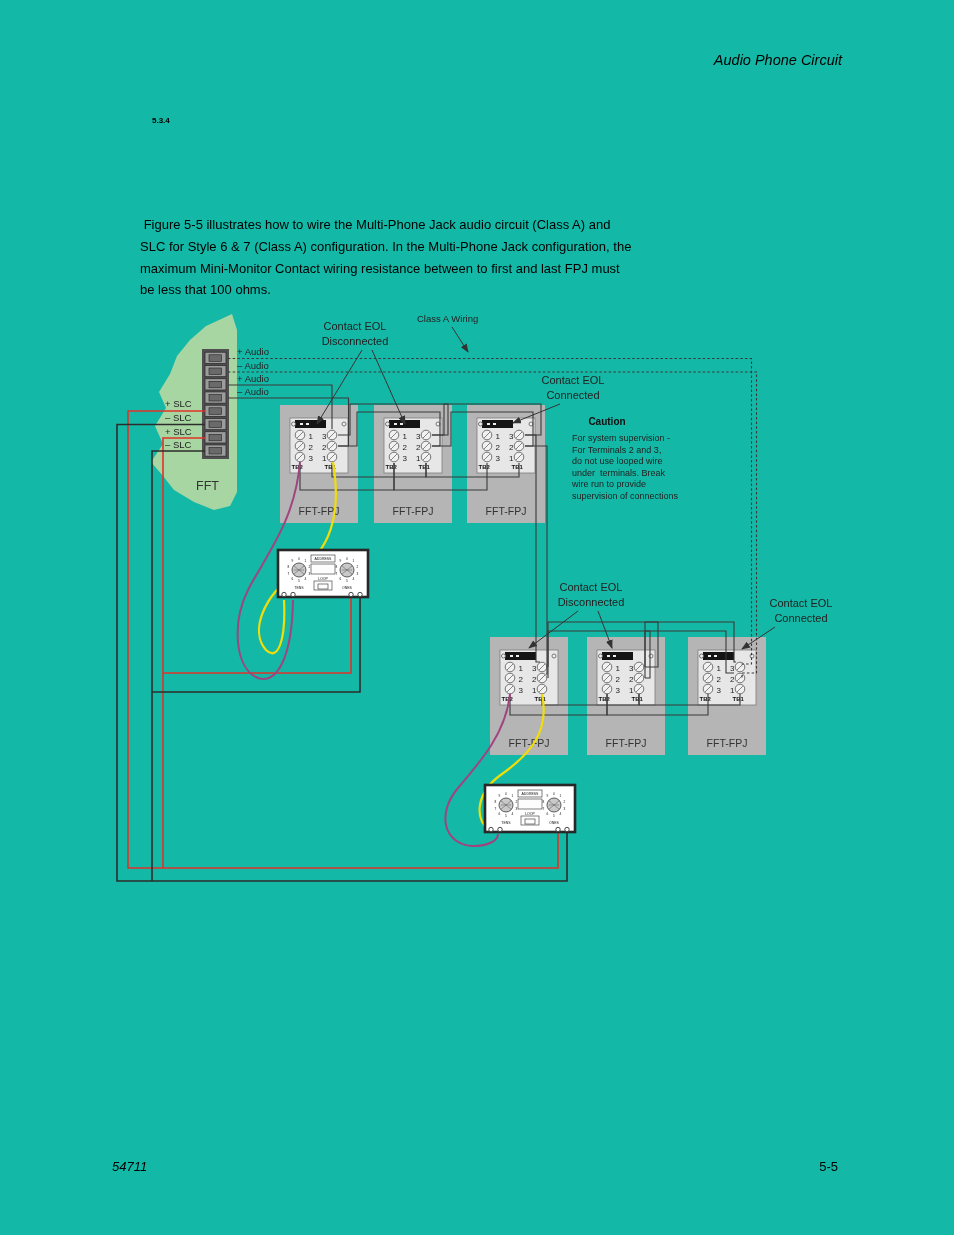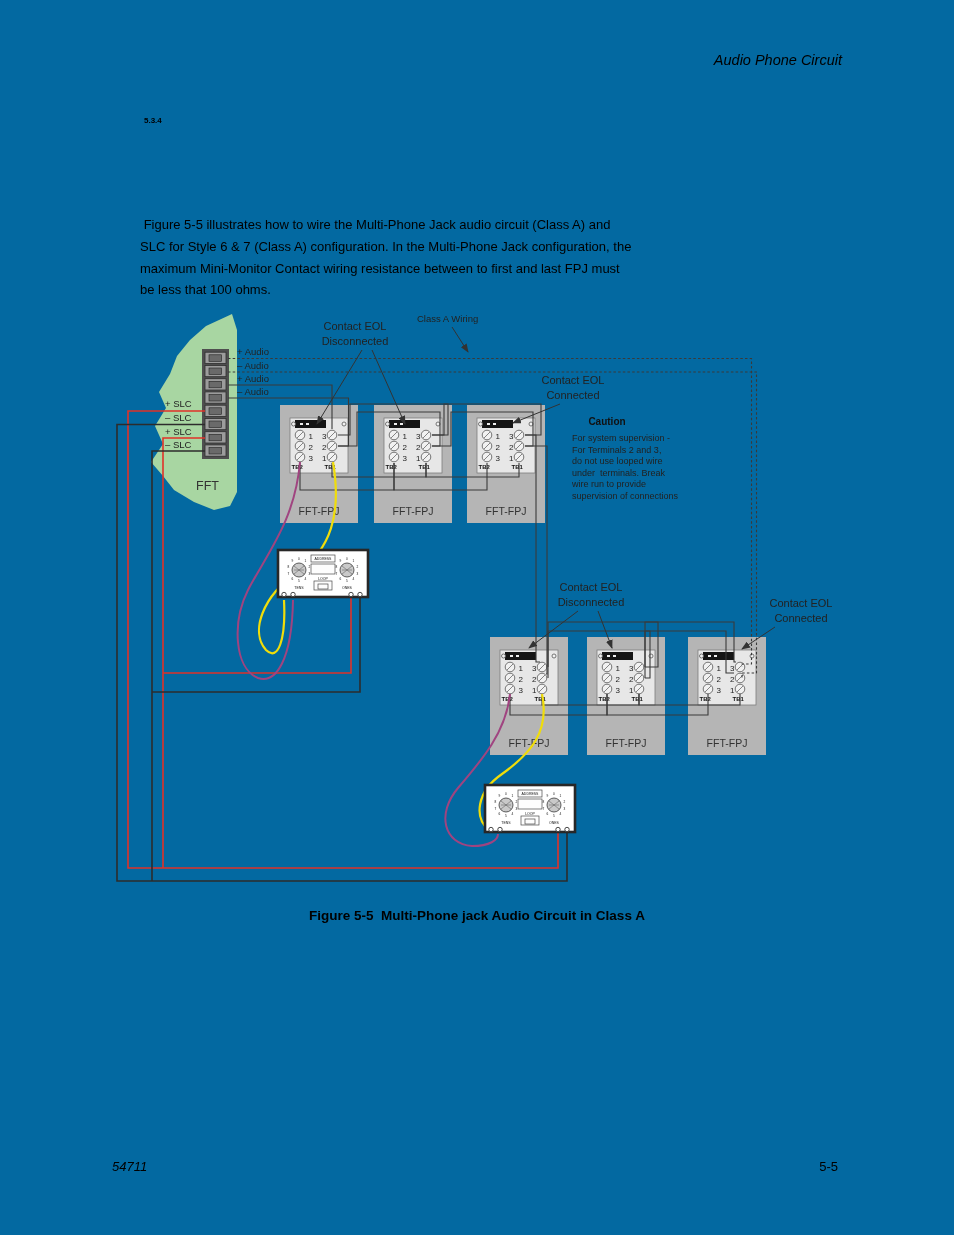--- a/index.html
+++ b/index.html
@@ -1,20 +1,20 @@
 <!DOCTYPE html>
 <html style="--slc_red: #e03228; --wire_yellow: #f0dd0a; --wire_purple: #a04480; --fft_green: #a8d6a2; --module_gray: #b5b5b5; --board_gray: #e7e7e7; --wire_dark: #3a3a3a;"><head>
 <meta charset="utf-8">
 <style>
   html,body{margin:0;padding:0;background:#888;}
-  .page{position:relative;width:954px;height:1235px;background:#0369a1;
+  .page{position:relative;width:954px;height:1235px;background:#14b8a6;
         font-family:"Liberation Sans",sans-serif;color:#000;overflow:hidden;margin:0 auto;}
   .hdr{position:absolute;top:52px;right:112px;font-style:italic;font-size:14.5px;}
   .heading{position:absolute;left:140px;top:105px;font-size:19.5px;font-weight:bold;line-height:31px;}
-  .heading .num{position:absolute;left:4px;top:0;}
+  .heading .num{position:absolute;left:12px;top:0;}
   .heading .txt{margin-left:85px;width:540px;}
   .p1{position:absolute;left:140px;top:181px;font-size:15.2px;}
   .p2{position:absolute;left:140px;top:214px;font-size:13px;line-height:21.8px;white-space:pre-wrap;width:790px;}
   .cap{position:absolute;left:0;top:908px;width:954px;text-align:center;font-weight:bold;font-size:13.5px;white-space:pre;}
   .ftl{position:absolute;left:112px;top:1159px;font-size:13px;font-style:italic;}
   .ftr{position:absolute;right:116px;top:1159px;font-size:13px;}
   svg.diagram{position:absolute;left:0;top:300px;}
 
   .wire{fill:none;stroke:var(--wire_dark);stroke-width:1.1px;}
   .dot{stroke-dasharray:2.5 2.2;}
@@ -270,17 +270,16 @@
       <text class="lbl-s" x="237" y="381.5">+ Audio</text>
       <text class="lbl-s" x="237" y="394.5">– Audio</text>
 
       <text class="lbl-s" x="165" y="407">+ SLC</text>
       <text class="lbl-s" x="165" y="421">– SLC</text>
       <text class="lbl-s" x="165" y="434.5">+ SLC</text>
       <text class="lbl-s" x="165" y="448">– SLC</text>
     </g>
   </svg>
 
-  <div class="cap">Figure 5-5  Multi-Phone jack Audio Circuit in Class A</div>
 
   <div class="ftl">54711</div>
   <div class="ftr">5-5</div>
 </div>
 
 </body></html>

